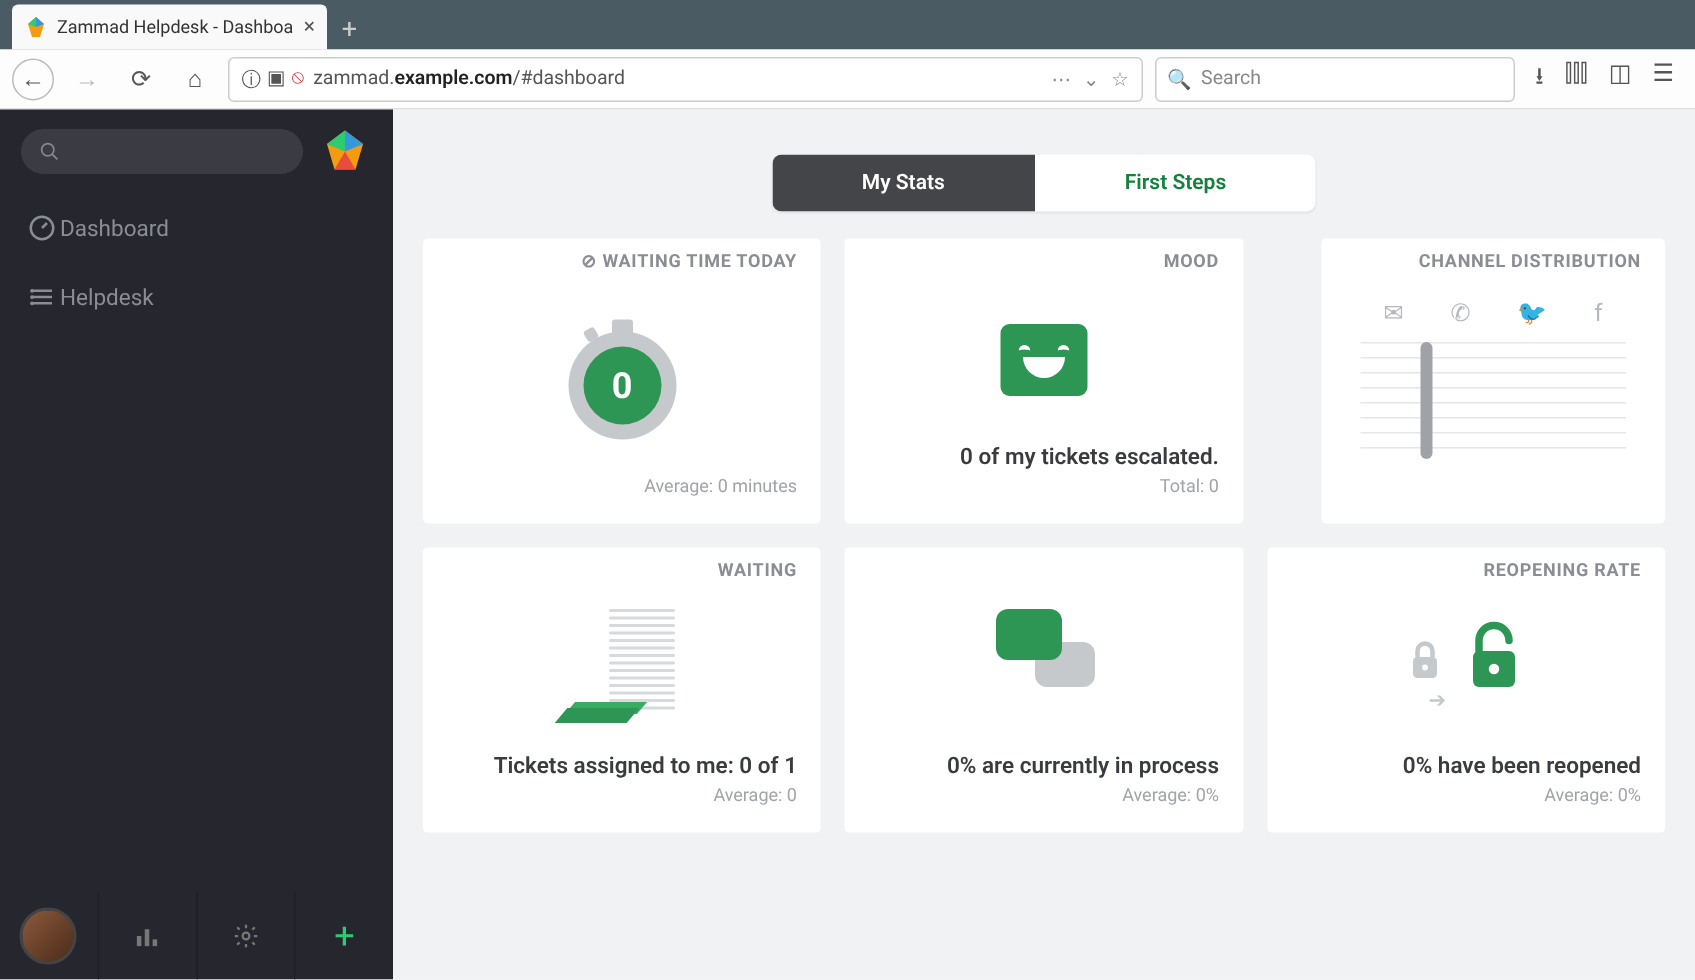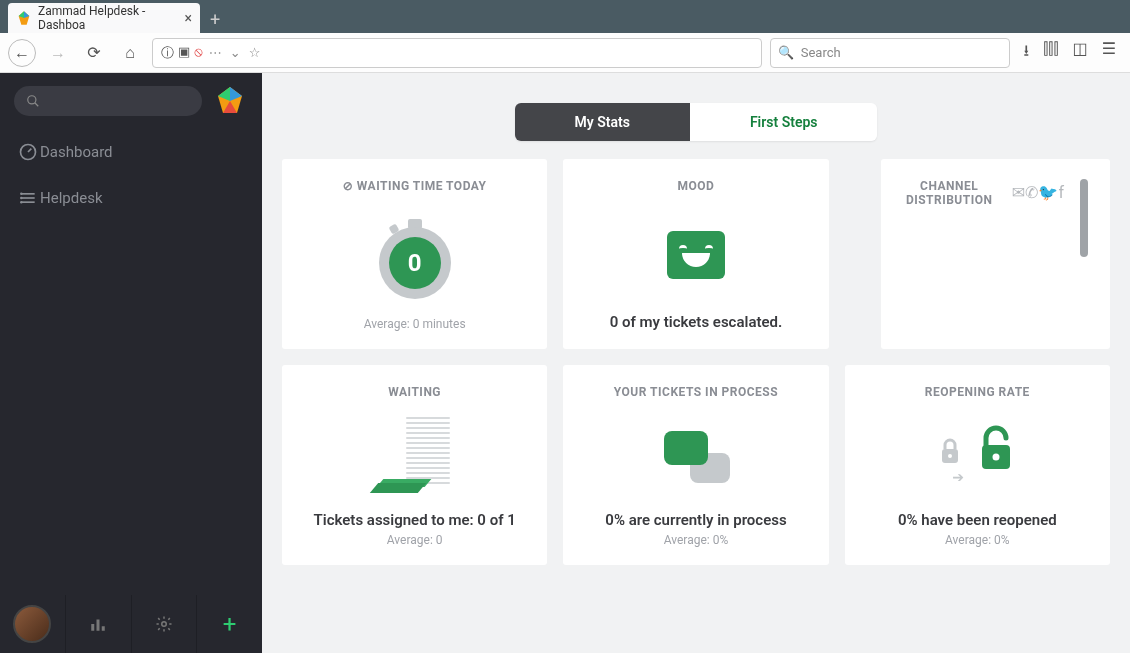--- a/index.html
+++ b/index.html
@@ -1,20 +1,20 @@
 <!DOCTYPE html>
 <html><head>
 <meta charset="utf-8">
 <style>
   * { box-sizing: border-box; margin: 0; padding: 0; }
   body { font-family: -apple-system, BlinkMacSystemFont, "Segoe UI", Roboto, Arial, sans-serif; background: #f5f5f5; width: 1130px; height: 653px; overflow: hidden; }
 
   
   .browser-tabs { height: 33px; background: #4a5b63; display: flex; align-items: flex-end; padding-left: 8px; }
-  .tab { background: #f9f9fa; height: 30px; width: 192px; border-radius: 4px 4px 0 0; display: flex; align-items: center; padding: 11px 8px; font-size: 12px; color: #333; gap: 6px; }
+  .tab { background: #f9f9fa; height: 30px; width: 210px; border-radius: 4px 4px 0 0; display: flex; align-items: center; padding: 11px 8px; font-size: 12px; color: #333; gap: 6px; }
   .tab .favicon { width: 16px; height: 16px; display: inline-flex; }
   .tab .close { margin-left: auto; font-size: 14px; color: #555; }
   .newtab { width: 30px; height: 28px; display: flex; align-items: center; justify-content: center; color: #ccc; font-size: 18px; }
 
   .browser-toolbar { height: 40px; background: #fdfdfd; border-bottom: 1px solid #ddd; display: flex; align-items: center; padding: 0 8px; gap: 8px; }
   .nav-btn { width: 28px; height: 28px; display: flex; align-items: center; justify-content: center; color: #555; border-radius: 4px; font-size: 16px; }
   .nav-btn.disabled { color: #bbb; }
   .nav-btn.bordered { border: 1px solid #bbb; border-radius: 50%; }
   .url-bar { flex: 1; height: 30px; border: 1px solid #ccc; border-radius: 4px; display: flex; align-items: center; padding: 0 8px; font-size: 13px; color: #555; gap: 6px; background: #fff; }
   .url-bar .icons-left { display: flex; gap: 4px; }
@@ -39,42 +39,42 @@
   .avatar { width: 38px; height: 38px; border-radius: 50%; background: linear-gradient(135deg,#8b5a3c,#4a2c1a); border: 2px solid #444; }
 
   .main { flex: 1; background: #f1f2f3; overflow: auto; padding-bottom: 20px; }
   .tabs-wrap { display: flex; justify-content: center; padding: 30px 0 18px; }
   .tabs { display: flex; border-radius: 6px; overflow: hidden; box-shadow: 0 1px 2px rgba(0,0,0,.08); }
   .tabseg { padding: 11px 60px; font-size: 14px; font-weight: 600; cursor: pointer; }
   .tabseg.active { background: #444549; color: #fff; }
   .tabseg.inactive { background: #fff; color: #15803d; }
 
   .cards { display: grid; grid-template-columns: repeat(3, 1fr); gap: 16px; padding: 0 20px; }
-  .card { background: #fff; border-radius: 3px; padding: 20px 16px 18px; text-align: center; min-height: 190px; display: flex; flex-direction: column; }
+  .card { background: #fff; border-radius: 3px; padding: 8px 16px 18px; text-align: right; min-height: 190px; display: flex; flex-direction: column; }
   .card-title { font-size: 12px; font-weight: 700; color: #8a8d94; letter-spacing: .5px; margin-bottom: 14px; }
   .card-vis { flex: 1; display: flex; align-items: center; justify-content: center; }
   .card-line1 { font-size: 15px; font-weight: 600; color: #3a3b3f; margin-top: 10px; }
   .card-line2 { font-size: 12px; color: #a0a3a9; margin-top: 4px; }
 
   
   .stopwatch { position: relative; width: 78px; height: 78px; }
   .sw-ring { width: 72px; height: 72px; border-radius: 50%; background: #c5c9cc; display: flex; align-items: center; justify-content: center; position: absolute; bottom: 0; left: 3px; }
   .sw-inner { width: 52px; height: 52px; border-radius: 50%; background: #2e9654; color: #fff; display: flex; align-items: center; justify-content: center; font-size: 24px; font-weight: 700; }
   .sw-crown { position: absolute; top: -2px; left: 32px; width: 14px; height: 10px; background: #c5c9cc; border-radius: 2px; }
   .sw-btn { position: absolute; top: 4px; left: 14px; width: 8px; height: 8px; background: #c5c9cc; border-radius: 2px; transform: rotate(-30deg); }
 
   
   .mood { width: 58px; height: 48px; background: #2e9654; border-radius: 6px; position: relative; }
   .mood:after { content: ""; position: absolute; bottom: -8px; left: 12px; border: 8px solid transparent; border-top-color: #2e9654; }
   .mood-eye { position: absolute; width: 8px; height: 4px; border-top: 3px solid #fff; border-radius: 4px 4px 0 0; top: 14px; }
   .mood-eye.l { left: 12px; } .mood-eye.r { right: 12px; }
   .mood-mouth { position: absolute; width: 28px; height: 14px; background: #fff; border-radius: 0 0 16px 16px; top: 22px; left: 15px; }
 
   
-  .chan { flex-direction: row; margin-left: 36px; }
+  .chan { flex-direction: column; margin-left: 36px; }
   .chan-icons { display: flex; justify-content: space-around; color: #b5b8bc; margin: 4px 10px 10px; }
   .chan-lines { height: 78px; position: relative; margin: 0 10px; }
   .chan-lines .hl { height: 1px; background: #e4e6e8; margin-bottom: 9px; }
   .chan-bar { position: absolute; left: 25%; margin-left: -4px; top: 0; width: 8px; height: 78px; background: #9fa3a7; border-radius: 4px; }
 
   
   .stack { position: relative; width: 90px; height: 88px; }
   .stack-papers { position: absolute; right: 10px; top: 4px; width: 44px; }
   .stack-papers div { height: 2px; background: #d7dadc; margin-bottom: 3px; border-radius: 1px; }
   .stack-base { position: absolute; bottom: 8px; left: 4px; width: 48px; height: 10px; background: #2e9654; transform: skewX(-40deg); }
@@ -115,20 +115,23 @@
   <div class="nav-btn bordered">←</div>
   <div class="nav-btn disabled">→</div>
   <div class="nav-btn">⟳</div>
   <div class="nav-btn">⌂</div>
   <div class="url-bar">
     <span class="icons-left">
       <span>ⓘ</span>
       <span>▣</span>
       <span style="color:#d33">⦸</span>
     </span>
+    <span class="url-text">
+      <span>zammad.</span><b>example.com</b><span>/#dashboard</span>
+    </span>
     <span class="icons-right">
       <span>⋯</span>
       <span>⌄</span>
       <span>☆</span>
     </span>
   </div>
   <div class="search-bar">
     <span>🔍</span>
     <span>Search</span>
   </div>
@@ -226,20 +229,21 @@
       <div class="card">
         <div class="card-title">MOOD</div>
         <div class="card-vis">
           <div class="mood">
             <div class="mood-eye l"></div>
               <div class="mood-eye r"></div>
               <div class="mood-mouth"></div>
           </div>
         </div>
         <div class="card-line1">0 of my tickets escalated.</div>
+        <div class="card-line2">Total: 0</div>
       </div>
 
       <div class="card chan">
         <div class="card-title">CHANNEL DISTRIBUTION</div>
         <div class="chan-icons">
           <span>✉</span>
           <span>✆</span>
           <span>🐦</span>
           <span>f</span>
         </div>
@@ -278,21 +282,20 @@
               </div>
             <div class="stack-base2"></div>
               <div class="stack-base"></div>
           </div>
         </div>
         <div class="card-line1">Tickets assigned to me: 0 of 1</div>
         <div class="card-line2">Average: 0</div>
       </div>
 
       <div class="card">
-        <div class="card-title">YOUR TICKETS IN PROCESS</div>
         <div class="card-vis">
           <div class="chat">
             <div class="bubble2"></div>
               <div class="bubble1"></div>
           </div>
         </div>
         <div class="card-line1">0% are currently in process</div>
         <div class="card-line2">Average: 0%</div>
       </div>
 

